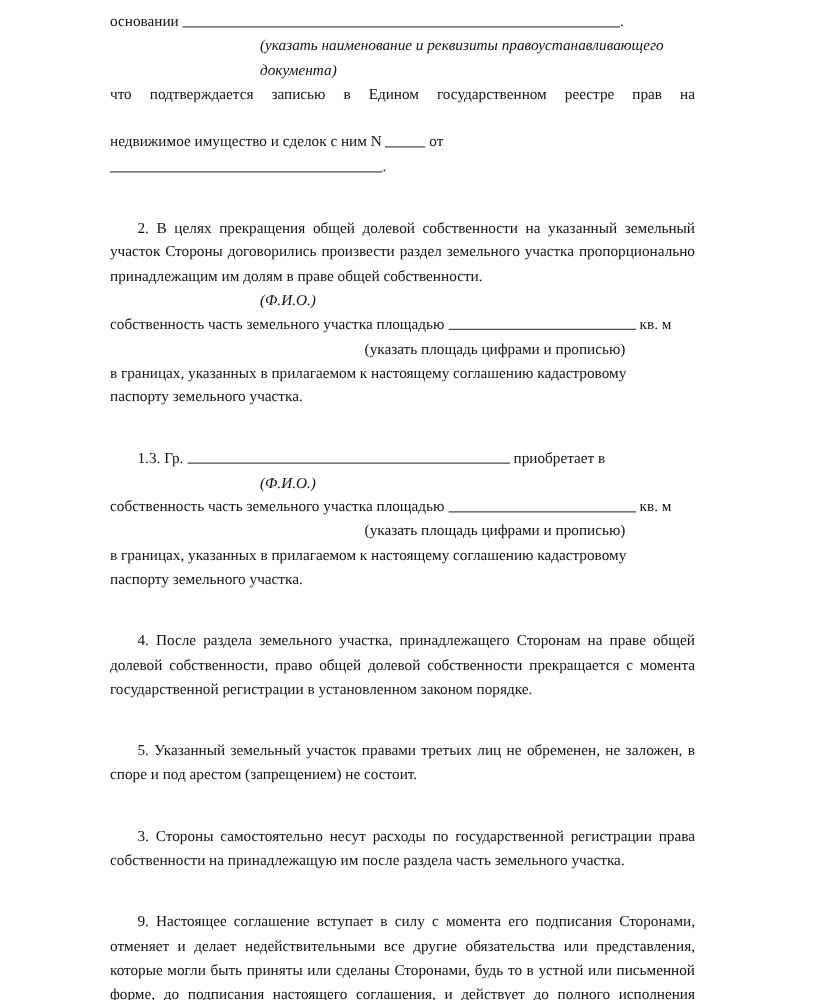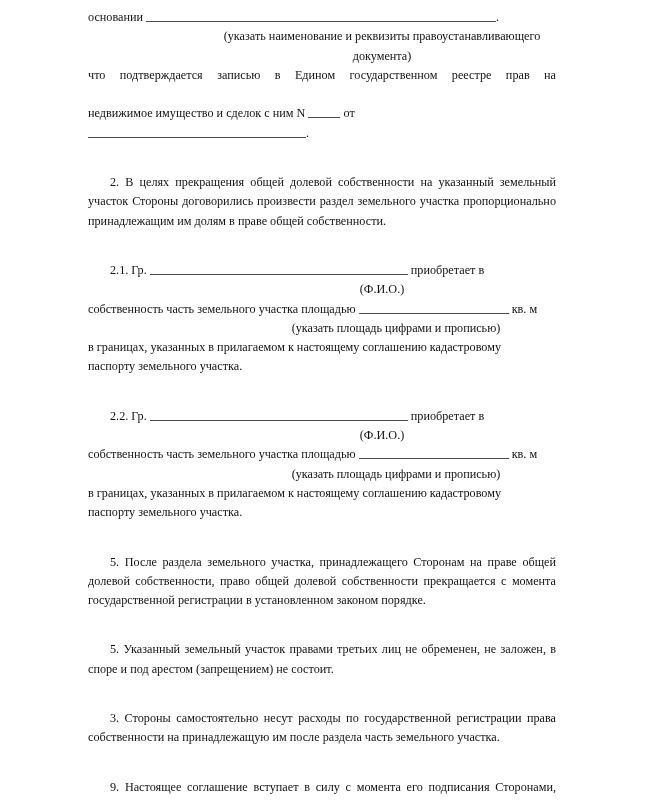--- a/index.html
+++ b/index.html
@@ -47,22 +47,23 @@
     width: 100%;
   }
   p.indent {
     text-indent: 22px;
     margin-top: 30px;
   }
   p.left {
     text-align: left;
   }
   p.caption {
-    text-align: center;
+    text-align: left;
     padding-left: 120px;
+    font-style: italic;
   }
   p.caption2 {
     text-align: center;
     padding-left: 148px;
   }
 
   
   .blank {
     display: inline-block;
     border-bottom: 1px solid #4a4a4a;
@@ -95,53 +96,48 @@
       <span>недвижимое имущество и сделок с ним N</span>
       <span class="blank b-num"></span>
       <span>от</span>
       <span class="blank b-from"></span><span>.</span>
     </p>
 
     <p class="just indent">2. В целях прекращения общей долевой собственности  на указанный земельный участок Стороны договорились произвести раздел земельного участка пропорционально принадлежащим им долям в праве общей собственности.</p>
 
 
 
+    <p class="caption">(Ф.И.О.)</p>
+
+    <p class="left">
+      <span>собственность часть земельного  участка площадью</span>
+      <span class="blank b-area"></span>
+      <span>кв. м</span>
+    </p>
+    <p class="caption2">(указать площадь цифрами и прописью)</p>
+
+    <p class="left">в границах, указанных в прилагаемом  к  настоящему  соглашению кадастровому</p>
+    <p class="left">паспорту земельного участка.</p>
+
     <p class="left indent">
-      <span>2.1. Гр.</span>
+      <span>1.3. Гр.</span>
       <span class="blank b-fio"></span>
       <span>приобретает в</span>
     </p>
     <p class="caption">(Ф.И.О.)</p>
 
     <p class="left">
       <span>собственность часть земельного  участка площадью</span>
       <span class="blank b-area"></span>
       <span>кв. м</span>
     </p>
     <p class="caption2">(указать площадь цифрами и прописью)</p>
 
     <p class="left">в границах, указанных в прилагаемом  к  настоящему  соглашению кадастровому</p>
     <p class="left">паспорту земельного участка.</p>
 
-    <p class="left indent">
-      <span>2.2. Гр.</span>
-      <span class="blank b-fio"></span>
-      <span>приобретает в</span>
-    </p>
-    <p class="caption">(Ф.И.О.)</p>
-
-    <p class="left">
-      <span>собственность часть земельного  участка площадью</span>
-      <span class="blank b-area"></span>
-      <span>кв. м</span>
-    </p>
-    <p class="caption2">(указать площадь цифрами и прописью)</p>
-
-    <p class="left">в границах, указанных в прилагаемом  к  настоящему  соглашению кадастровому</p>
-    <p class="left">паспорту земельного участка.</p>
-
-    <p class="just indent">5.  После  раздела земельного участка, принадлежащего Сторонам на праве общей долевой собственности, право общей долевой собственности прекращается с момента государственной регистрации в установленном законом порядке.</p>
+    <p class="just indent">4.  После  раздела земельного участка, принадлежащего Сторонам на праве общей долевой собственности, право общей долевой собственности прекращается с момента государственной регистрации в установленном законом порядке.</p>
     <p class="just indent">5.  Указанный  земельный  участок  правами третьих лиц не обременен, не заложен, в споре и под арестом (запрещением) не состоит.</p>
     <p class="just indent">3.  Стороны самостоятельно несут расходы по государственной регистрации права  собственности  на  принадлежащую  им  после раздела часть земельного участка.</p>
     <p class="just indent">9.  Настоящее  соглашение  вступает  в  силу  с  момента его подписания Сторонами, отменяет и делает недействительными все другие обязательства или представления,  которые могли быть приняты или сделаны Сторонами, будь то в устной  или  письменной  форме,  до  подписания  настоящего  соглашения,  и действует  до  полного исполнения Сторонами своих обязательств по нему.</p>
 
   </div>
 </div>
 
 </body></html>

